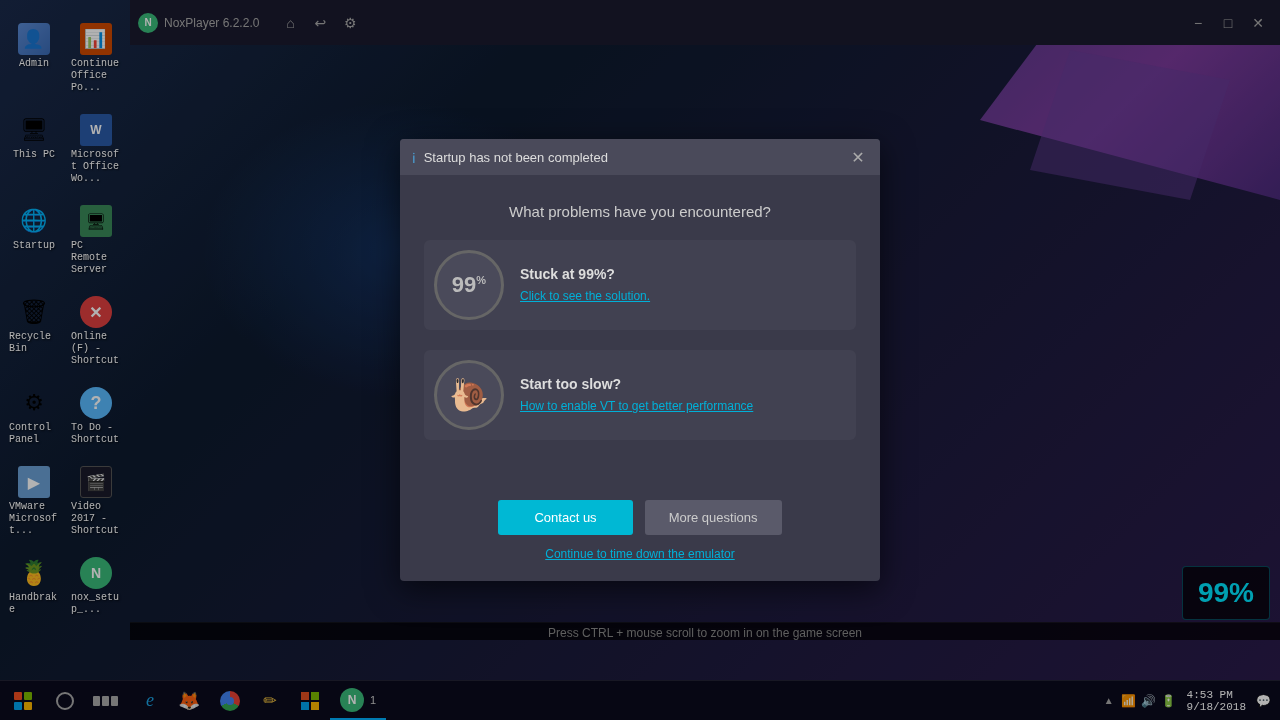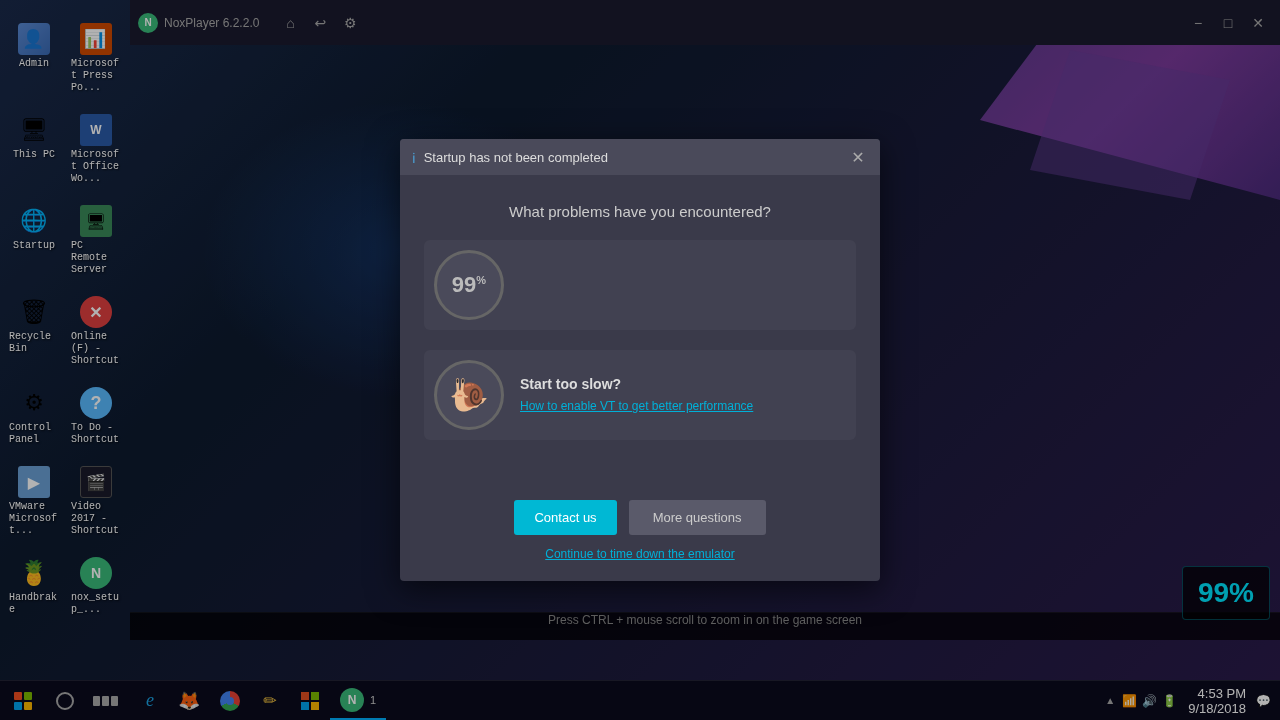--- a/index.html
+++ b/index.html
@@ -127,24 +127,25 @@
       padding: 0 8px;
       gap: 4px;
     }
     .tray-icon {
       width: 16px; height: 16px;
       display: flex; align-items: center; justify-content: center;
       cursor: pointer;
     }
     .tray-time {
       color: white;
-      font-size: 13px;
-      text-align: right;
+      font-size: 11px;
+      text-align: left;
       padding: 0 6px;
       cursor: pointer;
+      font-family: Liberation Mono, monospace;
     }
 
     
     .nox-titlebar {
       position: absolute;
       top: 0; left: 130px; right: 0;
       height: 45px;
       background: #1a1a2e;
       display: flex;
       align-items: center;
@@ -192,23 +193,23 @@
       background: transparent;
       border: none;
       cursor: pointer;
       display: flex; align-items: center; justify-content: center;
     }
 
     
     .nox-hint {
       position: absolute;
       bottom: 40px; left: 130px; right: 0;
-      height: 28px;
+      height: 18px;
       background: rgba(0,0,0,0.7);
-      display: flex; align-items: flex-start; justify-content: center;
+      display: flex; align-items: flex-end; justify-content: center;
       color: #888;
       font-size: 12px;
       border-top: 1px solid rgba(255,255,255,0.05);
     }
 
     
     .taskbar-nox-app {
       display: flex;
       align-items: center;
       height: 38px;
@@ -352,21 +353,21 @@
     .modal-buttons {
       display: flex;
       gap: 12px;
       justify-content: center;
       margin-bottom: 12px;
     }
     .btn-contact {
       background: #00b8d4;
       color: white;
       border: none;
-      padding: 10px 20px;
+      padding: 10px 36px;
       font-size: 13px;
       cursor: pointer;
       border-radius: 3px;
       font-weight: 500;
     }
     .btn-more {
       background: #5a5a6a;
       color: #ccc;
       border: none;
       padding: 10px 24px;
@@ -445,21 +446,21 @@
       <div class="desktop-icon">
         <div class="icon-img admin-icon">
           <span style="font-size:18px; color:white;">👤</span>
         </div>
         <span class="icon-label">Admin</span>
       </div>
       <div class="desktop-icon">
         <div class="icon-img" style="background:#d04a00; border-radius:3px;">
           <span style="font-size:18px;">📊</span>
         </div>
-        <span class="icon-label">Microsoft Press Po...</span>
+        <span class="icon-label">Continue Office Po...</span>
       </div>
     </div>
 
     <div style="display:flex; gap:4px; margin-bottom:4px;">
       <div class="desktop-icon">
         <div class="icon-img" style="background:transparent;">
           <span style="font-size:22px;">🖥</span>
         </div>
         <span class="icon-label">This PC</span>
       </div>
@@ -594,20 +595,24 @@
 
     <div class="modal-body">
       <div class="modal-question">What problems have you encountered?</div>
 
       <div class="problem-item">
         <div class="problem-circle">
           <span class="circle-99">
             99<span class="circle-sup">%</span>
           </span>
         </div>
+        <div class="problem-content">
+          <div class="problem-title">Stuck at 99%?</div>
+          <a class="problem-link">Click to see the solution.</a>
+        </div>
       </div>
 
       <div class="problem-item">
         <div class="problem-circle">
           <span class="circle-snail">🐌</span>
         </div>
         <div class="problem-content">
           <div class="problem-title">Start too slow?</div>
           <a class="problem-link">How to enable VT to get better performance</a>
         </div>

